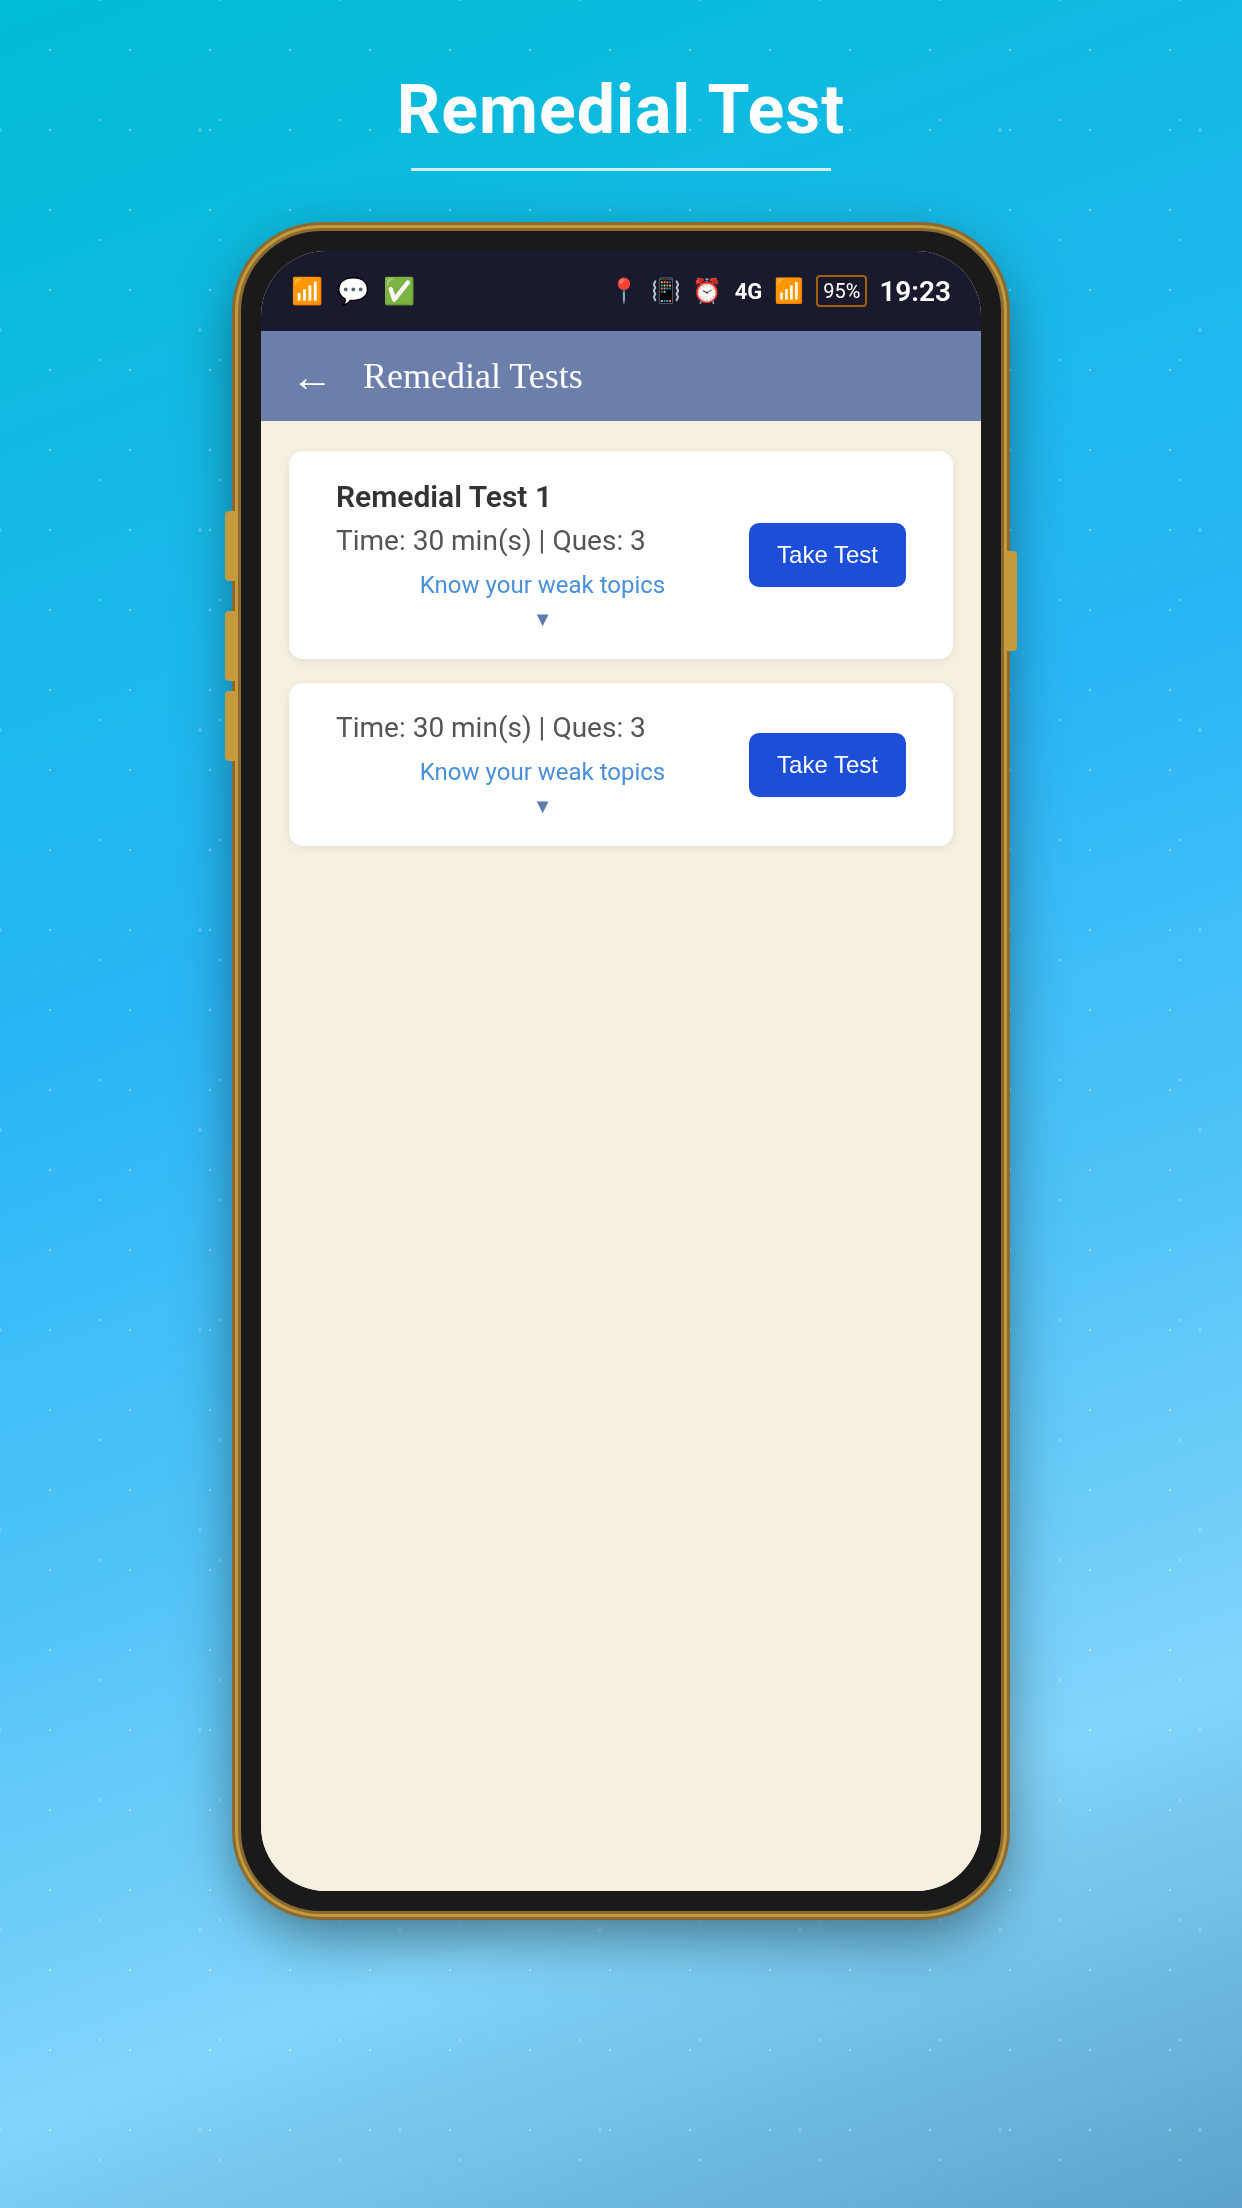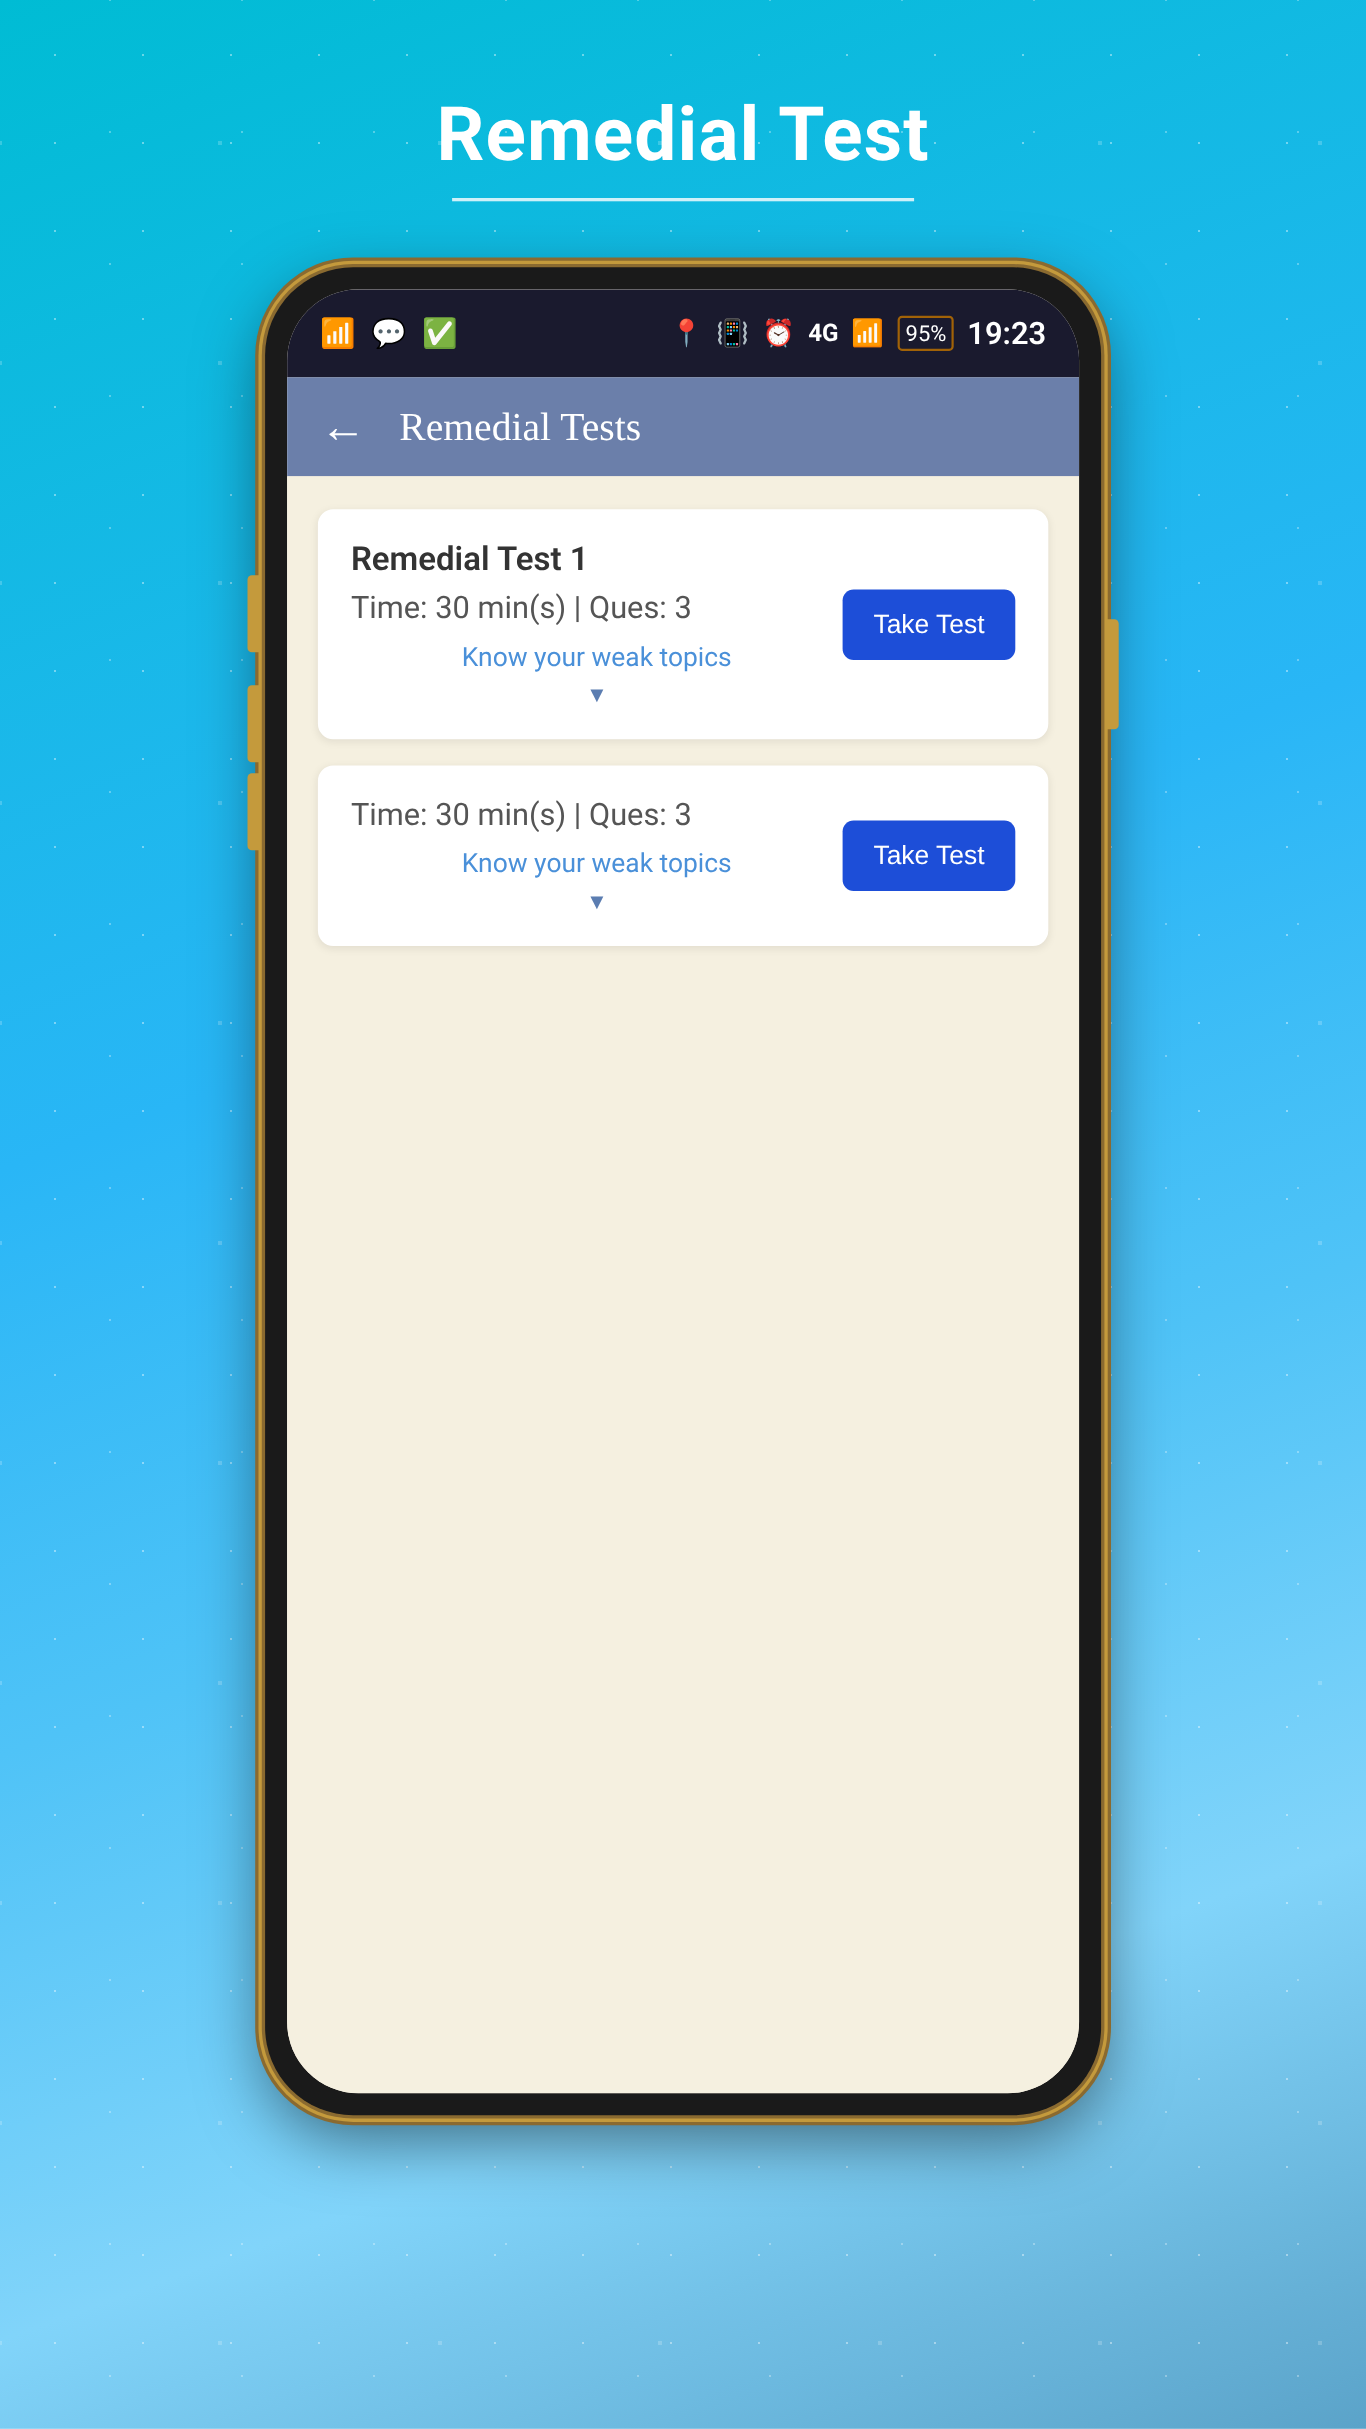--- a/index.html
+++ b/index.html
@@ -35,21 +35,20 @@
       margin-top: 70px;
       text-align: center;
       z-index: 2;
     }
 
     .page-title {
       color: white;
       font-size: 68px;
       font-weight: 700;
       letter-spacing: 1px;
-      margin-top: 12px;
     }
 
     .page-title-underline {
       width: 420px;
       height: 3px;
       background: rgba(255,255,255,0.8);
       margin: 18px auto 0;
     }
 
     
@@ -178,21 +177,21 @@
       flex: 1;
       background: #f5f0e0;
       padding: 30px 28px;
       overflow-y: auto;
     }
 
     
     .test-card {
       background: white;
       border-radius: 14px;
-      padding: 28px 30px;
+      padding: 28px 47px;
       margin-bottom: 24px;
       box-shadow: 0 2px 8px rgba(0,0,0,0.08);
       display: flex;
       align-items: center;
       justify-content: space-between;
     }
 
     .test-card-left {
       flex: 1;
     }

